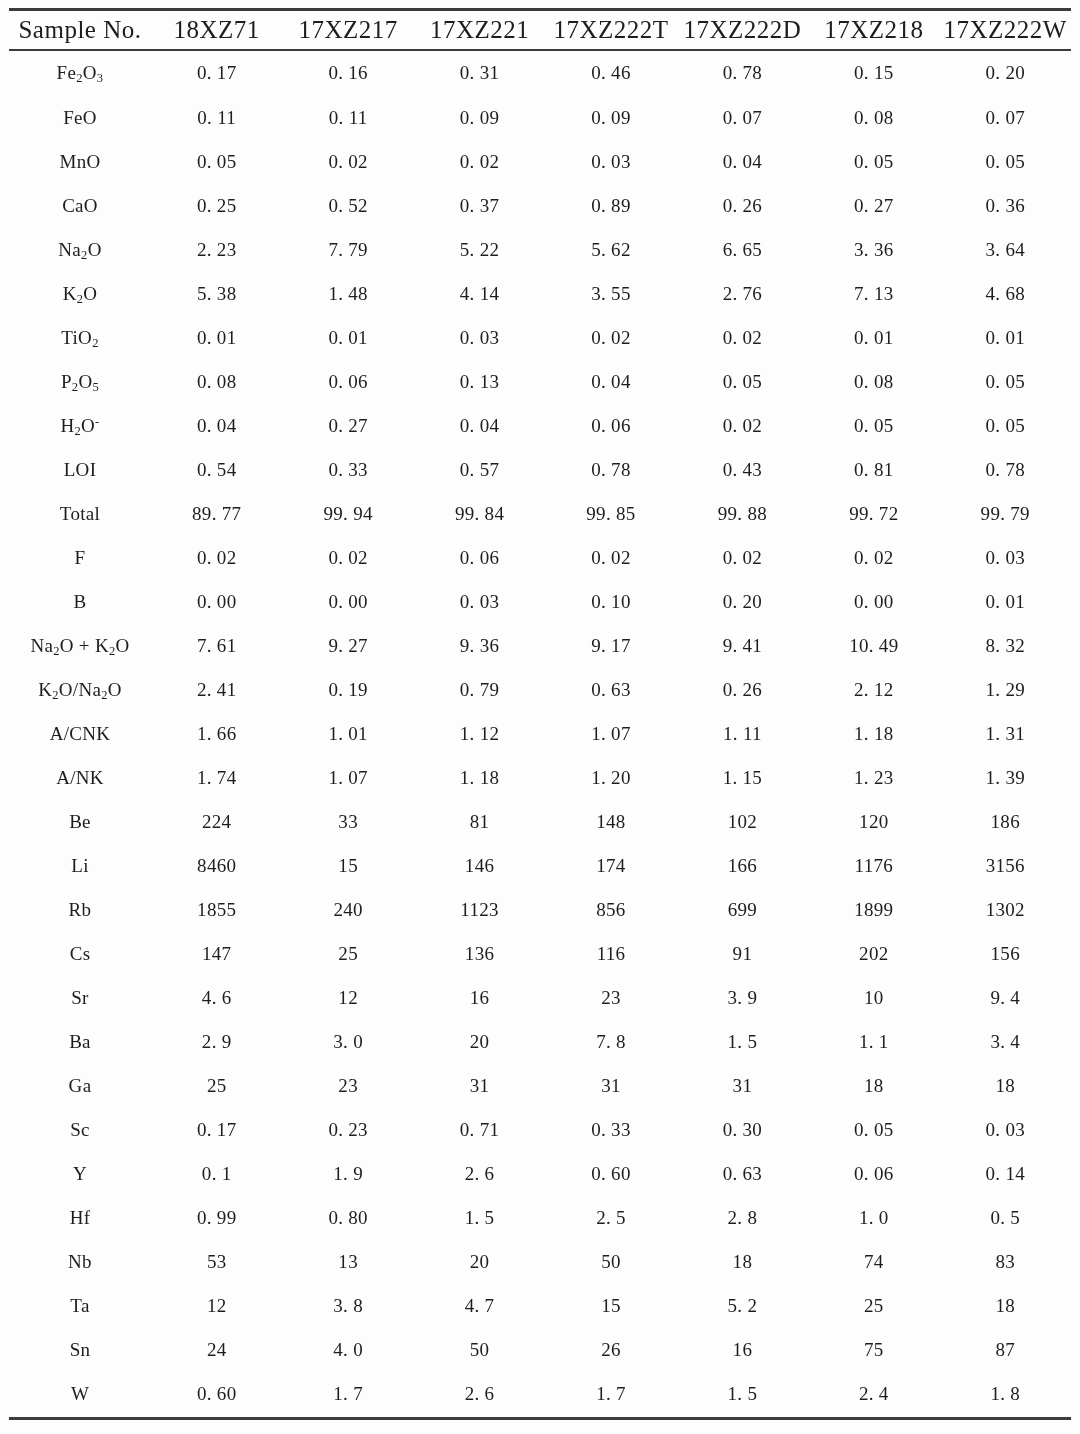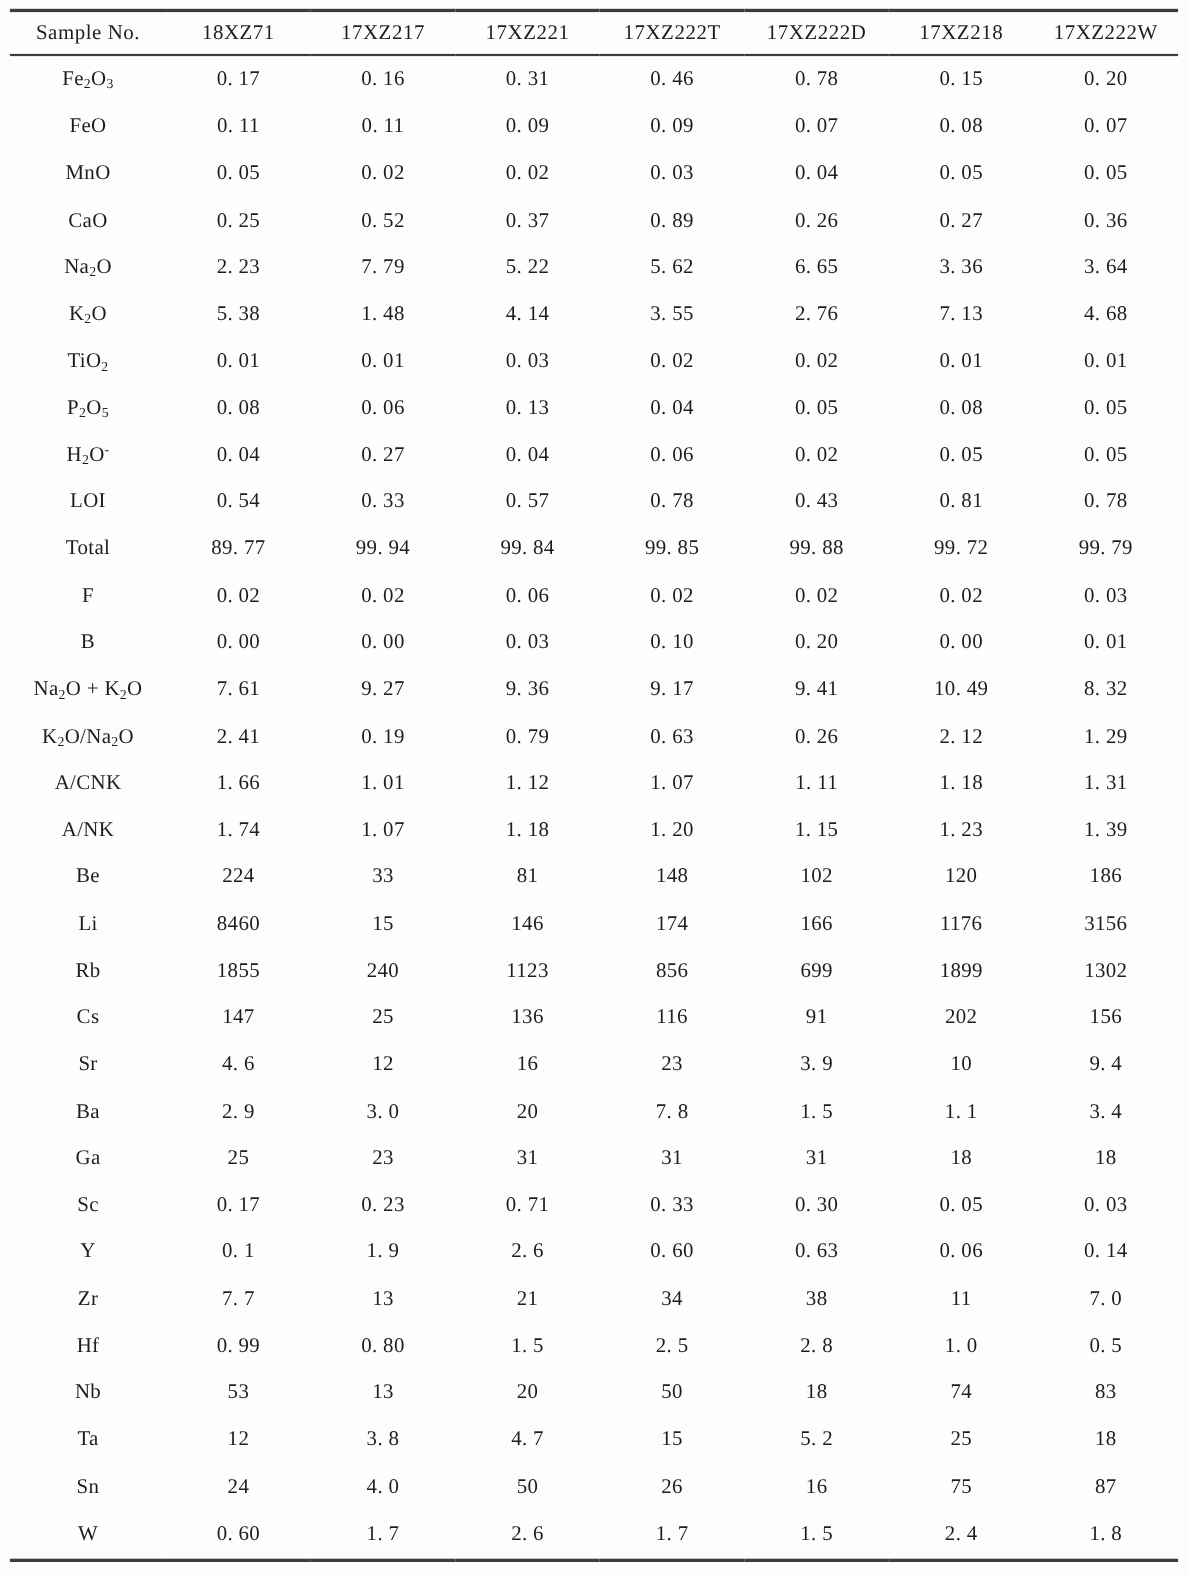--- a/index.html
+++ b/index.html
@@ -26,21 +26,21 @@
     height: 1412px;
     margin: 8px 9px 0 9px;
     border-top: 3px solid #3c3c3c;
     border-bottom: 3px solid #3c3c3c;
   }
   table.geo-table col.label-col { width: 142px; }
   thead tr { height: 40px; }
   thead th {
     border-bottom: 2px solid #3c3c3c;
     font-weight: normal;
-    font-size: 19px;
+    font-size: 25px;
     letter-spacing: 0.5px;
     text-align: center;
     vertical-align: middle;
     padding: 0;
     white-space: nowrap;
   }
   tbody td {
     font-size: 19px;
     text-align: center;
     vertical-align: middle;
@@ -345,30 +345,20 @@
           <td>Y</td>
           <td>0. 1</td>
           <td>1. 9</td>
           <td>2. 6</td>
           <td>0. 60</td>
           <td>0. 63</td>
           <td>0. 06</td>
           <td>0. 14</td>
         </tr>
         <tr>
-          <td>Zr</td>
-          <td>7. 7</td>
-          <td>13</td>
-          <td>21</td>
-          <td>34</td>
-          <td>38</td>
-          <td>11</td>
-          <td>7. 0</td>
-        </tr>
-        <tr>
           <td>Hf</td>
           <td>0. 99</td>
           <td>0. 80</td>
           <td>1. 5</td>
           <td>2. 5</td>
           <td>2. 8</td>
           <td>1. 0</td>
           <td>0. 5</td>
         </tr>
         <tr>

